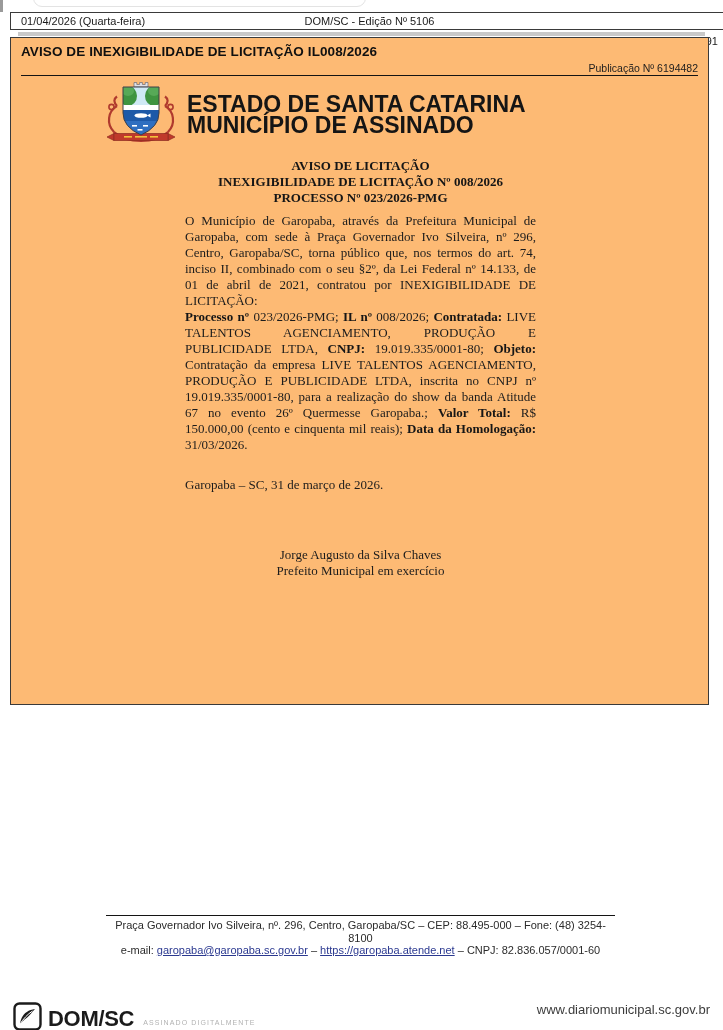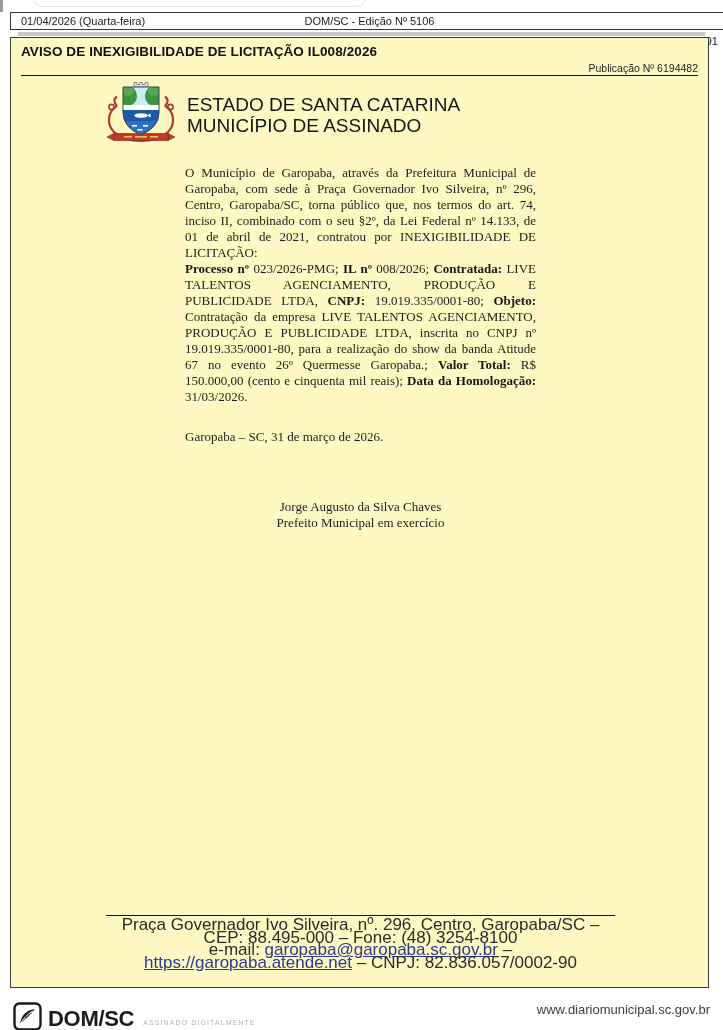--- a/index.html
+++ b/index.html
@@ -30,56 +30,56 @@
   .hc-left  { text-align:left;  padding-left:10px; }
   .hc-center{ text-align:center; }
   .hc-right { text-align:right; padding-right:9px;margin-top:40px; }
   .divider-bar {
     position:absolute; left:18px; top:31.5px; width:687px; height:4px;
     background:#c9c9c9;
   }
 
   
   .main-box {
-    position:absolute; left:10px; top:37px; width:699px; height:951px;
-    border:1.5px solid #3a3a3a; background:#fef9c3;
+    position:absolute; left:10px; top:37px; width:699px; height:668px;
+    border:1.5px solid #3a3a3a; background:#fdba74;
   }
   .article-title {
     margin:6px 10px 0; font-size:13.5px; font-weight:bold; color:#101010;
     letter-spacing:0.1px;
   }
   .publication {
     margin:3px 10px 0; text-align:right; font-size:10.5px; color:#1d1d1d;
   }
   .title-rule { margin:1px 10px 0; border-top:1.5px solid #141414; height:0; }
 
   .entity {
     position:absolute; left:91px; top:41px;
     display:flex; align-items:center; gap:7px;
   }
   .entity-names {
-    font-weight:normal; font-size:19px; line-height:21.5px; color:#151515;
+    font-weight:bold; font-size:23px; line-height:21.5px; color:#151515;
   }
 
   .doc-column {
     position:absolute; left:174px; top:120px; width:351px;
     font-family:"Liberation Serif", serif;
     font-size:13px; color:#1c1c1c;
   }
   .doc-heading { text-align:center; font-weight:bold; line-height:16px; }
   .doc-par  { margin:7px 0 0; text-align:justify; line-height:16px; }
   .doc-par2 { margin:0;      text-align:justify; line-height:16px; }
   .doc-par2 b, .doc-heading { color:#161616; }
   .dateline  { margin-top:24px; line-height:16px; }
   .signature { margin-top:54px; text-align:center; line-height:16px; }
 
   .entity-footer {
     position:absolute; left:95px; top:877px; width:509px;
     border-top:1.5px solid #141414; padding-top:3px;
-    text-align:center; font-size:17px; line-height:12.5px; color:#2b2b2b;
+    text-align:center; font-size:11px; line-height:12.5px; color:#2b2b2b;
   }
   .link { color:#2b3990; text-decoration:underline; cursor:pointer; }
 
   
   .bottom-bar { position:absolute; left:0; top:993px; width:723px; height:37px; }
   .domsc-logo { position:absolute; left:13px; top:9px; display:flex; align-items:center; }
   .domsc-text { font-size:22px; font-weight:bold; color:#1b1b1b; margin-left:6px; letter-spacing:-0.3px; }
   .signed     { font-size:7px; color:#b2b2b2; letter-spacing:1.1px; margin-left:9px; margin-top:7px; }
   .site-url   { position:absolute; right:13px; top:9px; font-size:13px; color:#3c3c3c; }
 </style>
@@ -151,36 +151,41 @@
           <path d="M21,8 h36 v26 q0,14 -18,22 q-18,-8 -18,-22 z" fill="none" stroke="#3f3f46" stroke-width="1"></path>
         </svg>
       </span>
       <div class="entity-names">
         <div>ESTADO DE SANTA CATARINA</div>
         <div>MUNICÍPIO DE ASSINADO</div>
       </div>
     </div>
 
     <div class="doc-column">
+      <div class="doc-heading">
+        <div>AVISO DE LICITAÇÃO</div>
+        <div>INEXIGIBILIDADE DE LICITAÇÃO Nº 008/2026</div>
+        <div>PROCESSO Nº 023/2026-PMG</div>
+      </div>
 
       <p class="doc-par">O Município de Garopaba, através da Prefeitura Municipal de Garopaba, com sede à Praça Governador Ivo Silveira, nº 296, Centro, Garopaba/SC, torna público que, nos termos do art. 74, inciso II, combinado com o seu §2º, da Lei Federal nº 14.133, de 01 de abril de 2021, contratou por INEXIGIBILIDADE DE LICITAÇÃO:</p>
 
       <p class="doc-par2"><b>Processo nº</b><span> 023/2026-PMG; </span><b>IL nº</b><span> 008/2026; </span><b>Contratada:</b><span> LIVE TALENTOS AGENCIAMENTO, PRODUÇÃO E PUBLICIDADE LTDA, </span><b>CNPJ:</b><span> 19.019.335/0001-80; </span><b>Objeto:</b><span> Contratação da empresa LIVE TALENTOS AGENCIAMENTO, PRODUÇÃO E PUBLICIDADE LTDA, inscrita no CNPJ nº 19.019.335/0001-80, para a realização do show da banda Atitude 67 no evento 26º Quermesse Garopaba.; </span><b>Valor Total:</b><span> R$ 150.000,00 (cento e cinquenta mil reais); </span><b>Data da Homologação:</b><span> 31/03/2026.</span></p>
 
       <div class="dateline">Garopaba – SC, 31 de março de 2026.</div>
 
       <div class="signature">
         <div>Jorge Augusto da Silva Chaves</div>
         <div>Prefeito Municipal em exercício</div>
       </div>
     </div>
 
     <div class="entity-footer">
       <div>Praça Governador Ivo Silveira, nº. 296, Centro, Garopaba/SC – CEP: 88.495-000 – Fone: (48) 3254-8100</div>
-      <div><span>e-mail: </span><a class="link">garopaba@garopaba.sc.gov.br</a><span> – </span><a class="link">https://garopaba.atende.net</a><span> – </span><span>CNPJ: 82.836.057/0002-90</span></div>
+      <div><span>e-mail: </span><a class="link">garopaba@garopaba.sc.gov.br</a><span> – </span><a class="link">https://garopaba.atende.net</a><span> – </span><span>CNPJ: 82.836.057/0001-60</span></div>
     </div>
 
   </div>
 
   <div class="bottom-bar">
     <div class="domsc-logo">
       <span>
         <svg width="29" height="29" viewBox="0 0 29 29">
           <rect x="1.5" y="1.5" width="26" height="26" rx="5" fill="#ffffff" stroke="#1b1b1b" stroke-width="2.4"></rect>
           <path d="M7,22 C8,13.5 13.5,8 22,7 C18.5,10.5 16.5,14.5 11.5,17.5 C10,19 8,20.7 7,22 Z" fill="#1b1b1b"></path>

